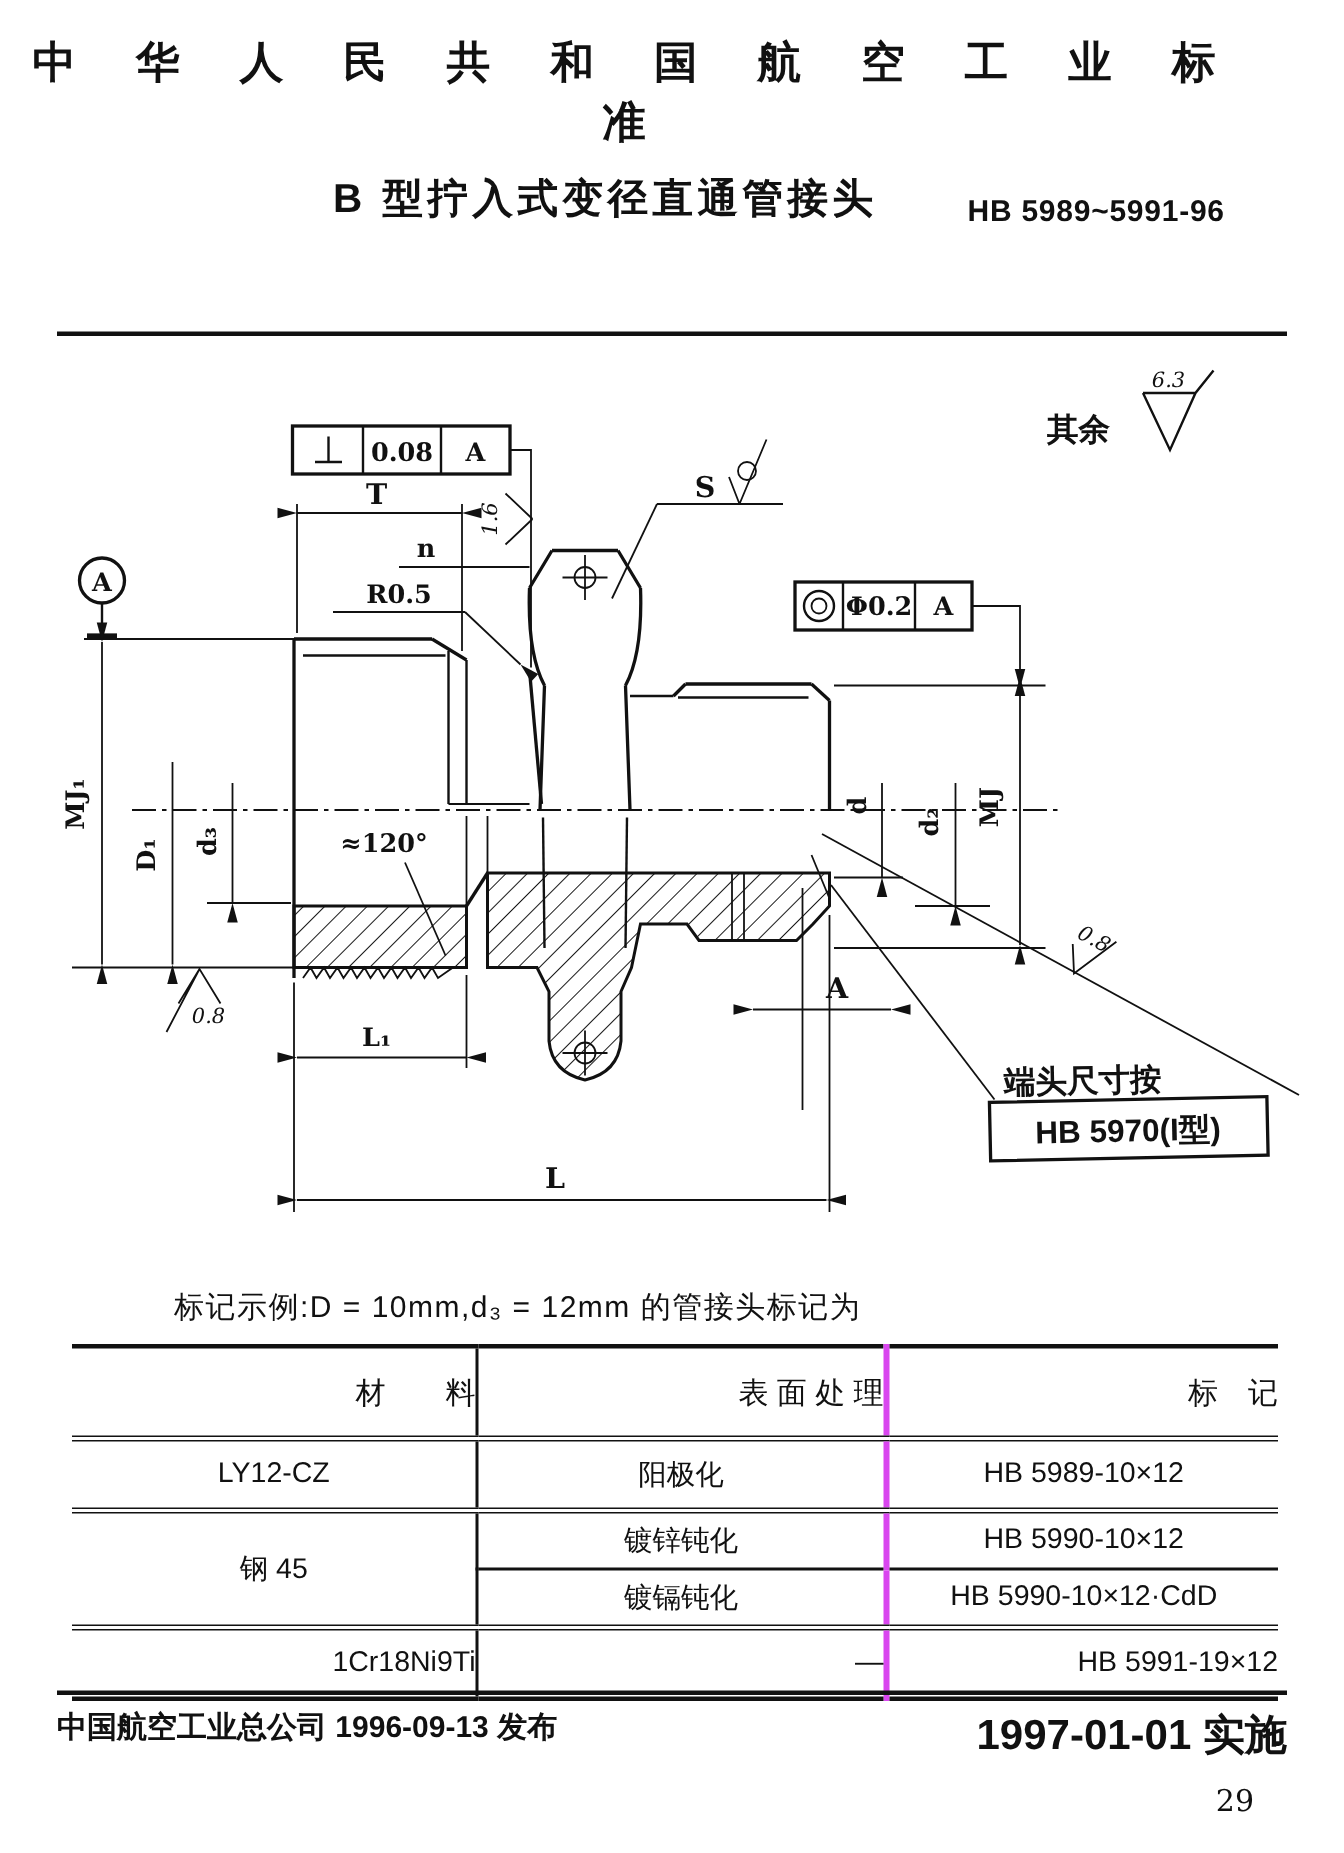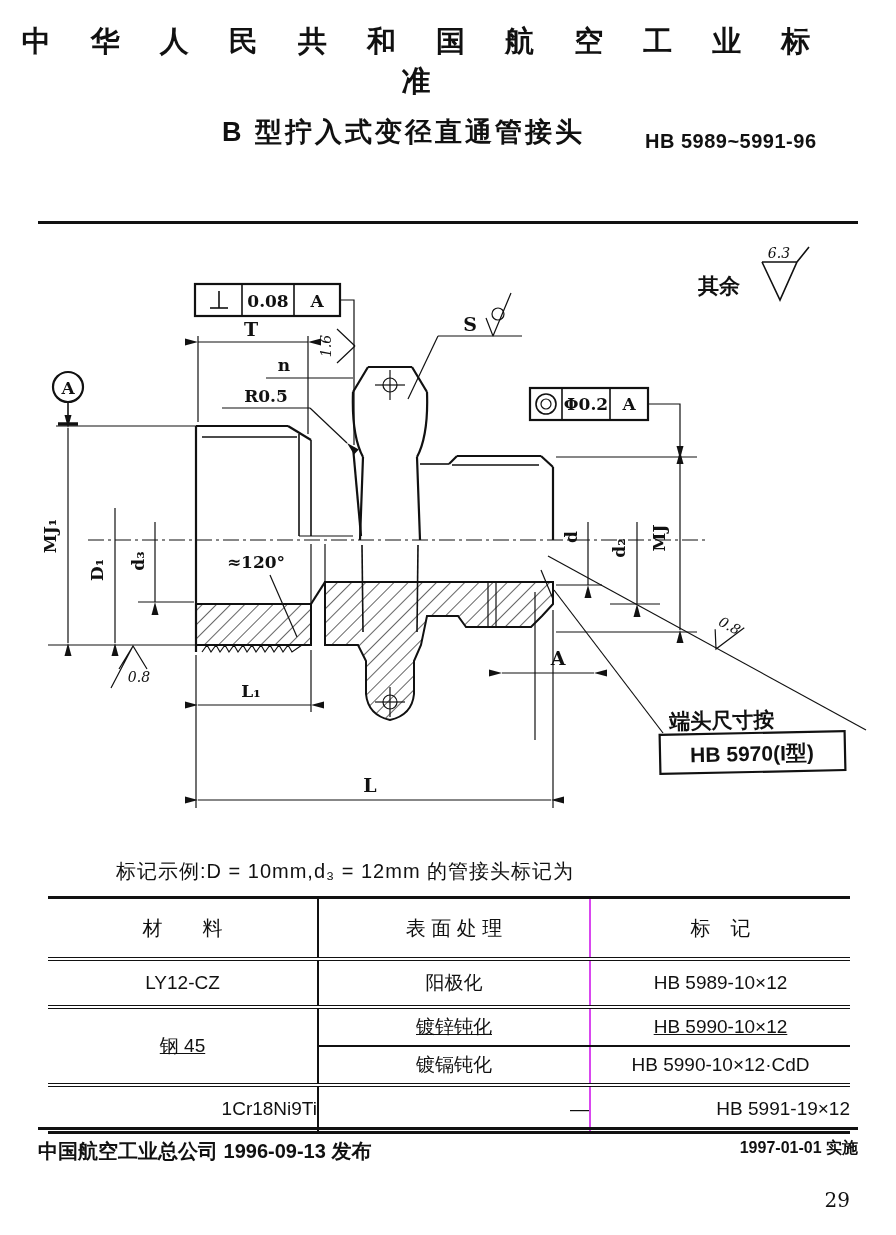--- a/index.html
+++ b/index.html
@@ -13,31 +13,31 @@
   #std-no{top:130px;left:645px;font-size:20px;font-weight:bold;letter-spacing:0.5px;}
   .rule{left:38px;width:820px;background:#111;}
   #rule-top{top:221px;height:3px;}
   #rule-bottom{top:1127px;height:3px;}
   #example-line{top:858px;left:88px;font-size:20px;letter-spacing:1px;margin-left:28px;}
   
   #spec-table{position:absolute;top:896px;left:48px;width:798px;border-collapse:collapse;
               table-layout:fixed;font-size:19px;text-align:center;color:#111;}
   #spec-table td,#spec-table th{border:0;padding:0;vertical-align:middle;font-weight:normal;}
   #spec-table .c1{width:269px;border-right:2px solid #111;}
-  #spec-table .c2{width:270px;border-right:2px solid #d946ef;}
+  #spec-table .c2{width:270px;border-right:4px solid #d946ef;}
   #spec-table .c3{width:259px;}
-  #spec-table thead th{border-top:3px solid #111;border-bottom:4px double #111;height:58px;font-size:20px;}
+  #spec-table thead th{border-top:3px solid #111;border-bottom:4px double #111;height:58px;font-size:20px;text-align:right;}
   #spec-table .row1 td{border-bottom:4px double #111;height:44px;}
-  #spec-table .row2 td{border-bottom:2px solid #111;height:36px;text-decoration:underline;}
+  #spec-table .row2 td{border-bottom:2px solid #111;height:36px;}
   #spec-table .row3 td{border-bottom:4px double #111;height:36px;}
   #spec-table td.steel{border-bottom:4px double #111;}
   #spec-table .row4 td{border-bottom:3px solid #111;height:44px;text-align:right;}
   #footer-left{top:1138px;left:38px;font-size:20px;font-weight:bold;}
-  #footer-right{top:1138px;left:0;width:858px;text-align:right;font-size:16px;font-weight:bold;}
-  #page-number{top:1188px;left:14px;width:836px;text-align:right;font-size:20px;
+  #footer-right{top:1138px;left:0;width:858px;text-align:right;font-size:28px;font-weight:bold;}
+  #page-number{top:1188px;left:0;width:836px;text-align:right;font-size:20px;
                font-family:"DejaVu Serif",serif;}
   
   #drawing{top:235px;left:0;width:896px;height:585px;}
   svg text{fill:#111;}
   .dimlbl{font-family:"DejaVu Serif",serif;font-weight:bold;font-size:17px;}
   .dimlbl-lg{font-family:"DejaVu Serif",serif;font-weight:bold;font-size:19px;}
   .finlbl{font-family:"DejaVu Serif",serif;font-style:italic;font-size:14px;}
   .cjklbl{font-family:"Liberation Sans",sans-serif;font-weight:bold;font-size:21px;}
   .thick{stroke:#111;stroke-width:2.2;fill:none;}
   .med{stroke:#111;stroke-width:1.6;fill:none;}

